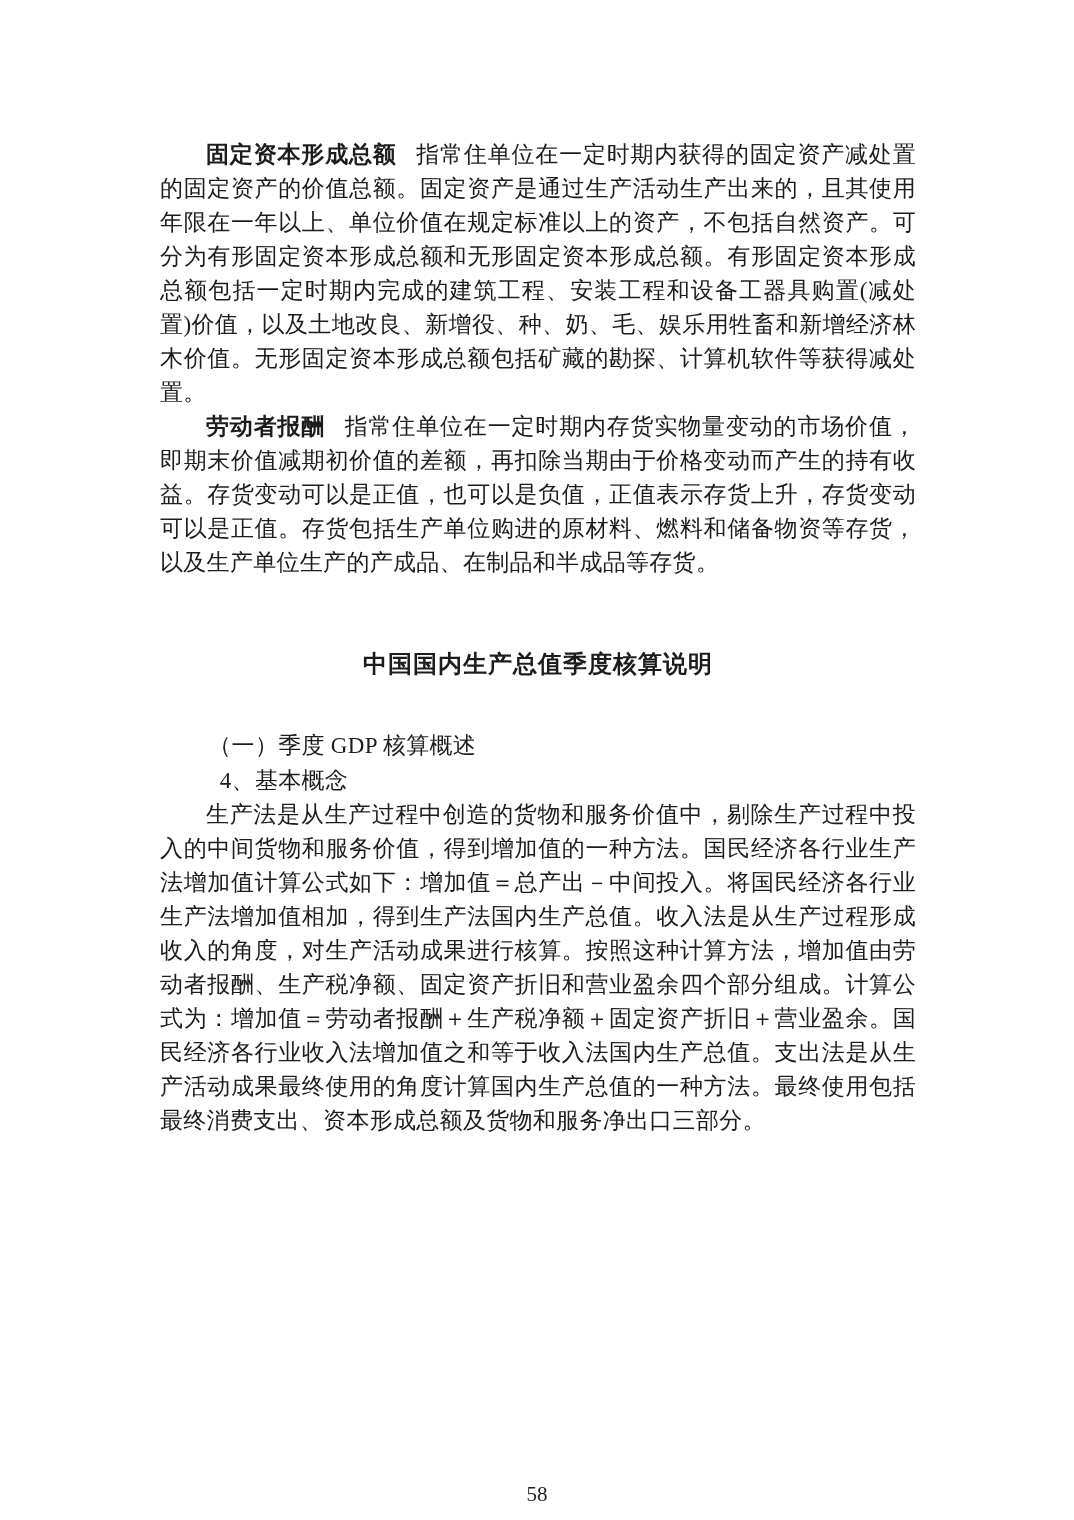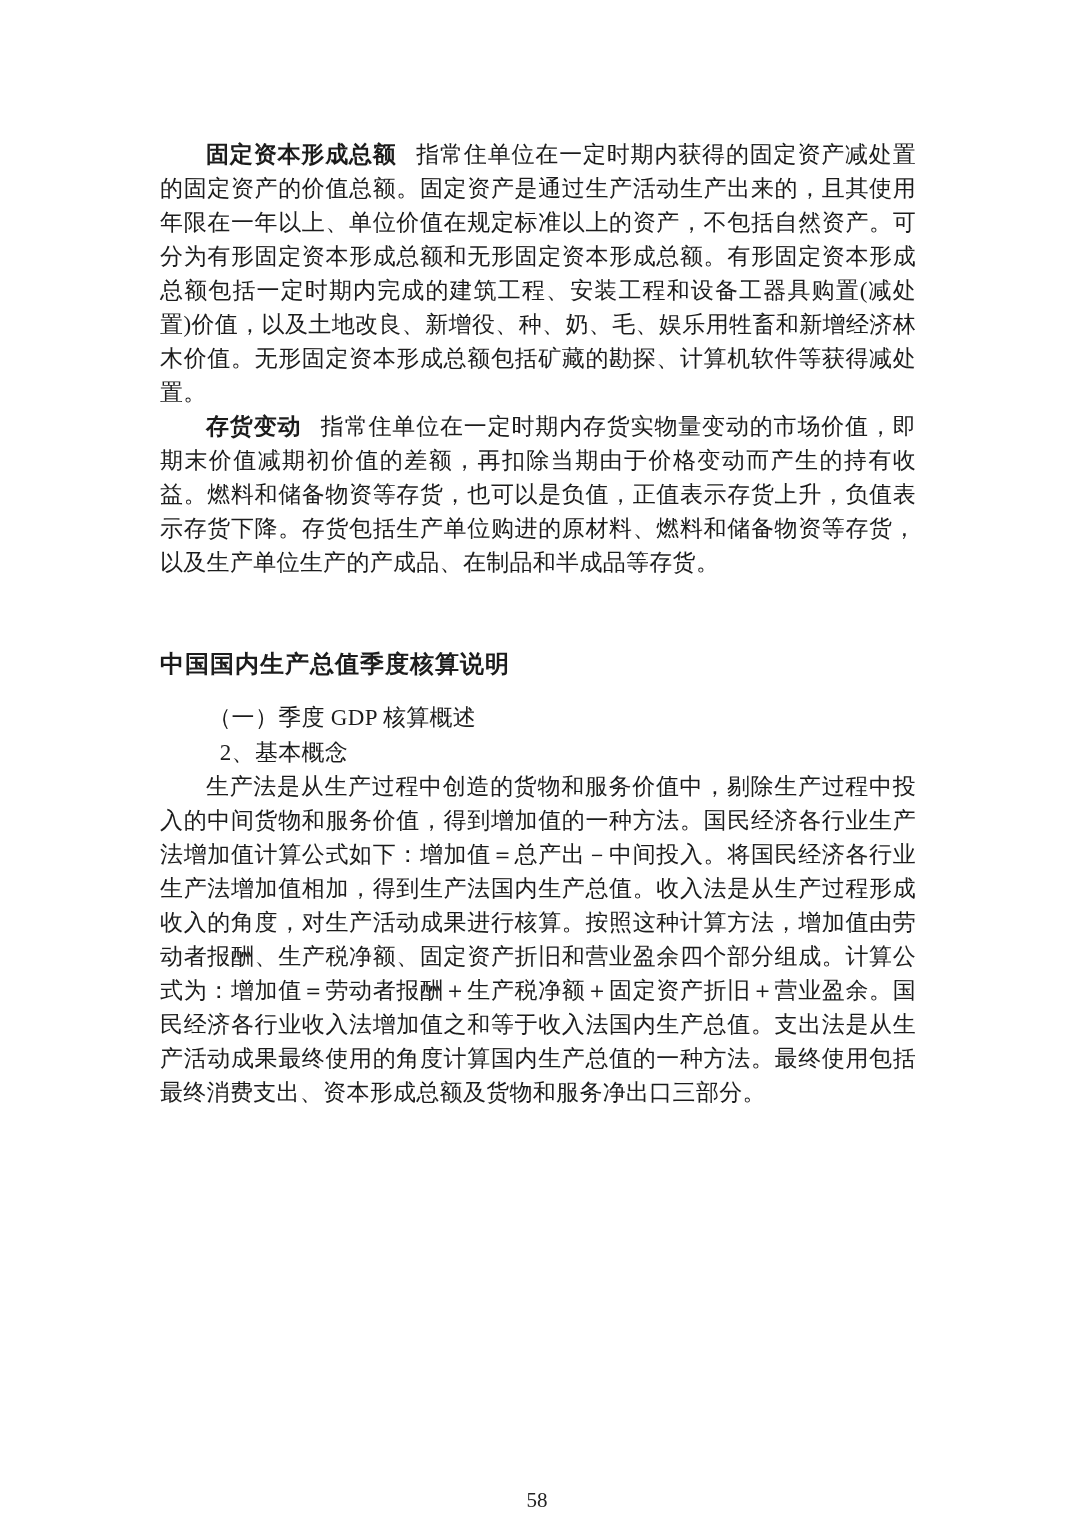--- a/index.html
+++ b/index.html
@@ -29,24 +29,25 @@
     text-align: justify;
     text-indent: 2em;
     letter-spacing: 0.3px;
     font-family: Liberation Serif, serif;
   }
   .term {
     font-weight: 700;
     margin-right: 0.85em;
   }
   .section-title {
-    margin: 66px 0 18px 0;
+    margin: 66px 0 46px 0;
     font-size: 24px;
     line-height: 36px;
     font-weight: 700;
+    text-align: center;
     letter-spacing: 1px;
   }
   .subsection-heading {
     margin: 0;
     font-size: 23px;
     line-height: 36px;
     font-weight: 400;
     text-indent: 2.1em;
     letter-spacing: 0.3px;
   }
@@ -59,47 +60,47 @@
     letter-spacing: 0.3px;
   }
   .kai {
     
     font-family: "Liberation Serif", "DejaVu Serif", serif;
   }
   .page-number {
     position: absolute;
     left: 0;
     right: 0;
-    bottom: 8px;
+    bottom: 14px;
     text-align: center;
     font-size: 21px;
     line-height: 24px;
     color: #222222;
   }
 </style>
 </head>
 <body>
 
 <div class="page">
   <div class="content">
 
     <p class="para song">
       <span class="term">固定资本形成总额</span><span>指常住单位在一定时期内获得的固定资产减处置的固定资产的价值总额。固定资产是通过生产活动生产出来的，且其使用年限在一年以上、单位价值在规定标准以上的资产，不包括自然资产。可分为有形固定资本形成总额和无形固定资本形成总额。有形固定资本形成总额包括一定时期内完成的建筑工程、安装工程和设备工器具购置(减处置)价值，以及土地改良、新增役、种、奶、毛、娱乐用牲畜和新增经济林木价值。无形固定资本形成总额包括矿藏的勘探、计算机软件等获得减处置。</span>
     </p>
 
     <p class="para song">
-      <span class="term">存货变动</span><span>指常住单位在一定时期内存货实物量变动的市场价值，即期末价值减期初价值的差额，再扣除当期由于价格变动而产生的持有收益。燃料和储备物资等存货，也可以是负值，正值表示存货上升，负值表示存货下降。存货包括生产单位购进的原材料、燃料和储备物资等存货，以及生产单位生产的产成品、在制品和半成品等存货。</span>
+      <span class="term">劳动者报酬</span><span>指常住单位在一定时期内存货实物量变动的市场价值，即期末价值减期初价值的差额，再扣除当期由于价格变动而产生的持有收益。存货变动可以是正值，也可以是负值，正值表示存货上升，存货变动可以是正值。存货包括生产单位购进的原材料、燃料和储备物资等存货，以及生产单位生产的产成品、在制品和半成品等存货。</span>
     </p>
 
 
     <h1 class="section-title kai">中国国内生产总值季度核算说明</h1>
 
     <h2 class="subsection-heading kai">（一）季度 GDP 核算概述</h2>
 
-    <h3 class="item-heading kai">2、基本概念</h3>
+    <h3 class="item-heading kai">4、基本概念</h3>
 
 
 
     <p class="para kai">生产法是从生产过程中创造的货物和服务价值中，剔除生产过程中投入的中间货物和服务价值，得到增加值的一种方法。国民经济各行业生产法增加值计算公式如下：增加值＝总产出－中间投入。将国民经济各行业生产法增加值相加，得到生产法国内生产总值。收入法是从生产过程形成收入的角度，对生产活动成果进行核算。按照这种计算方法，增加值由劳动者报酬、生产税净额、固定资产折旧和营业盈余四个部分组成。计算公式为：增加值＝劳动者报酬＋生产税净额＋固定资产折旧＋营业盈余。国民经济各行业收入法增加值之和等于收入法国内生产总值。支出法是从生产活动成果最终使用的角度计算国内生产总值的一种方法。最终使用包括最终消费支出、资本形成总额及货物和服务净出口三部分。</p>
 
   </div>
 
   <div class="page-number">58</div>
 </div>
 

